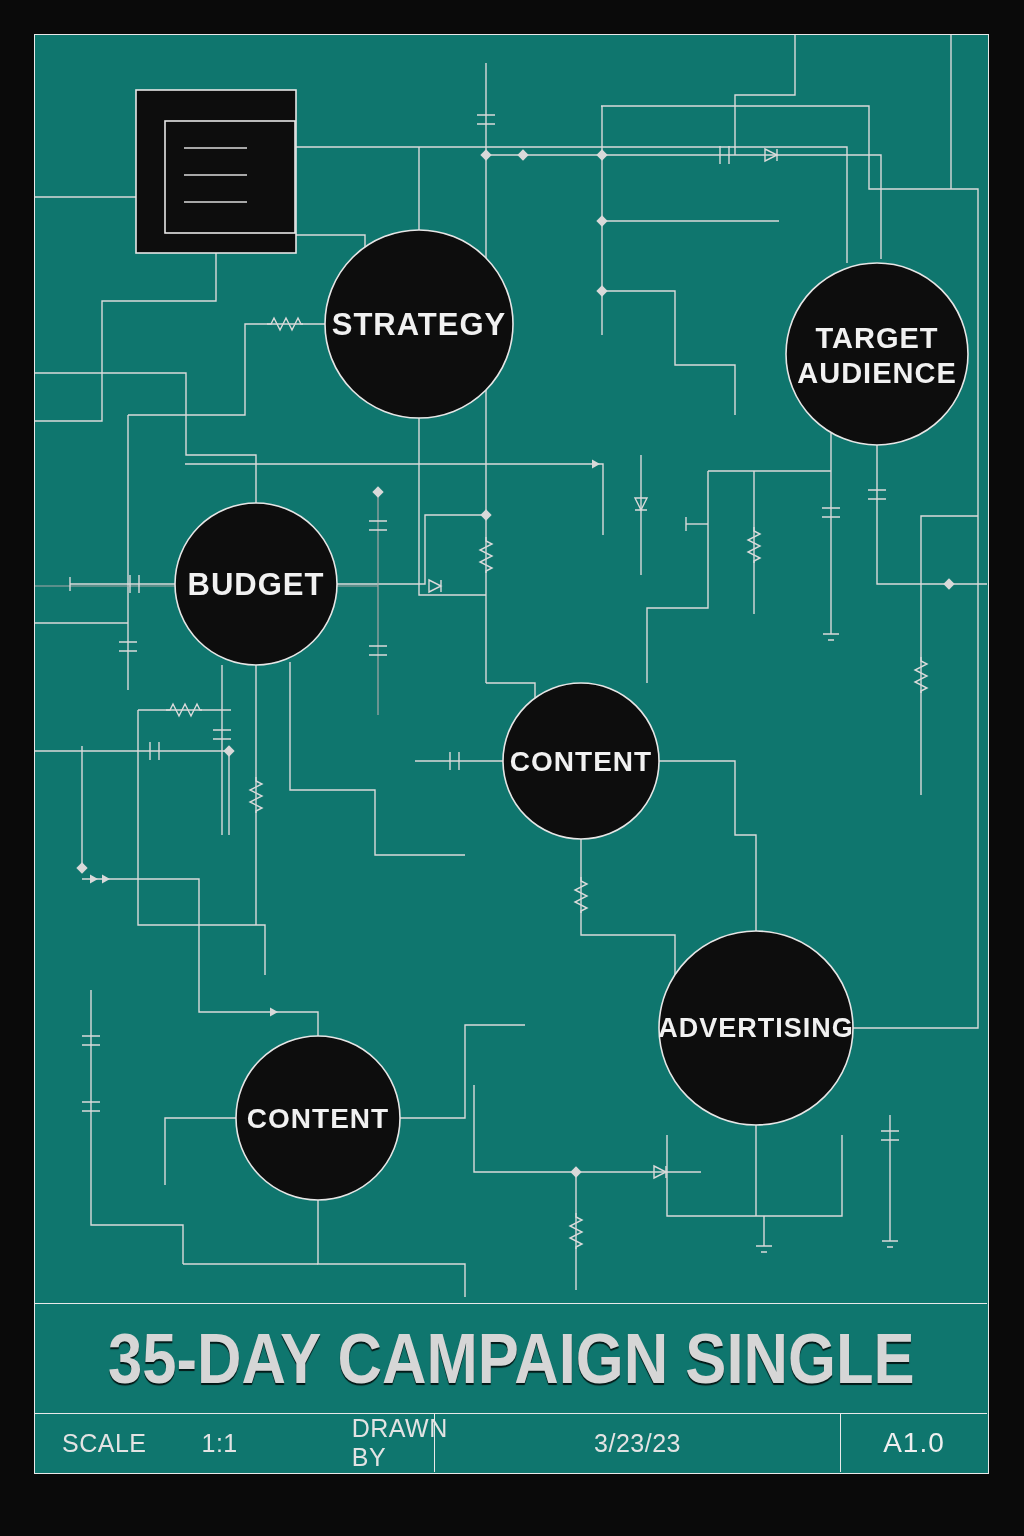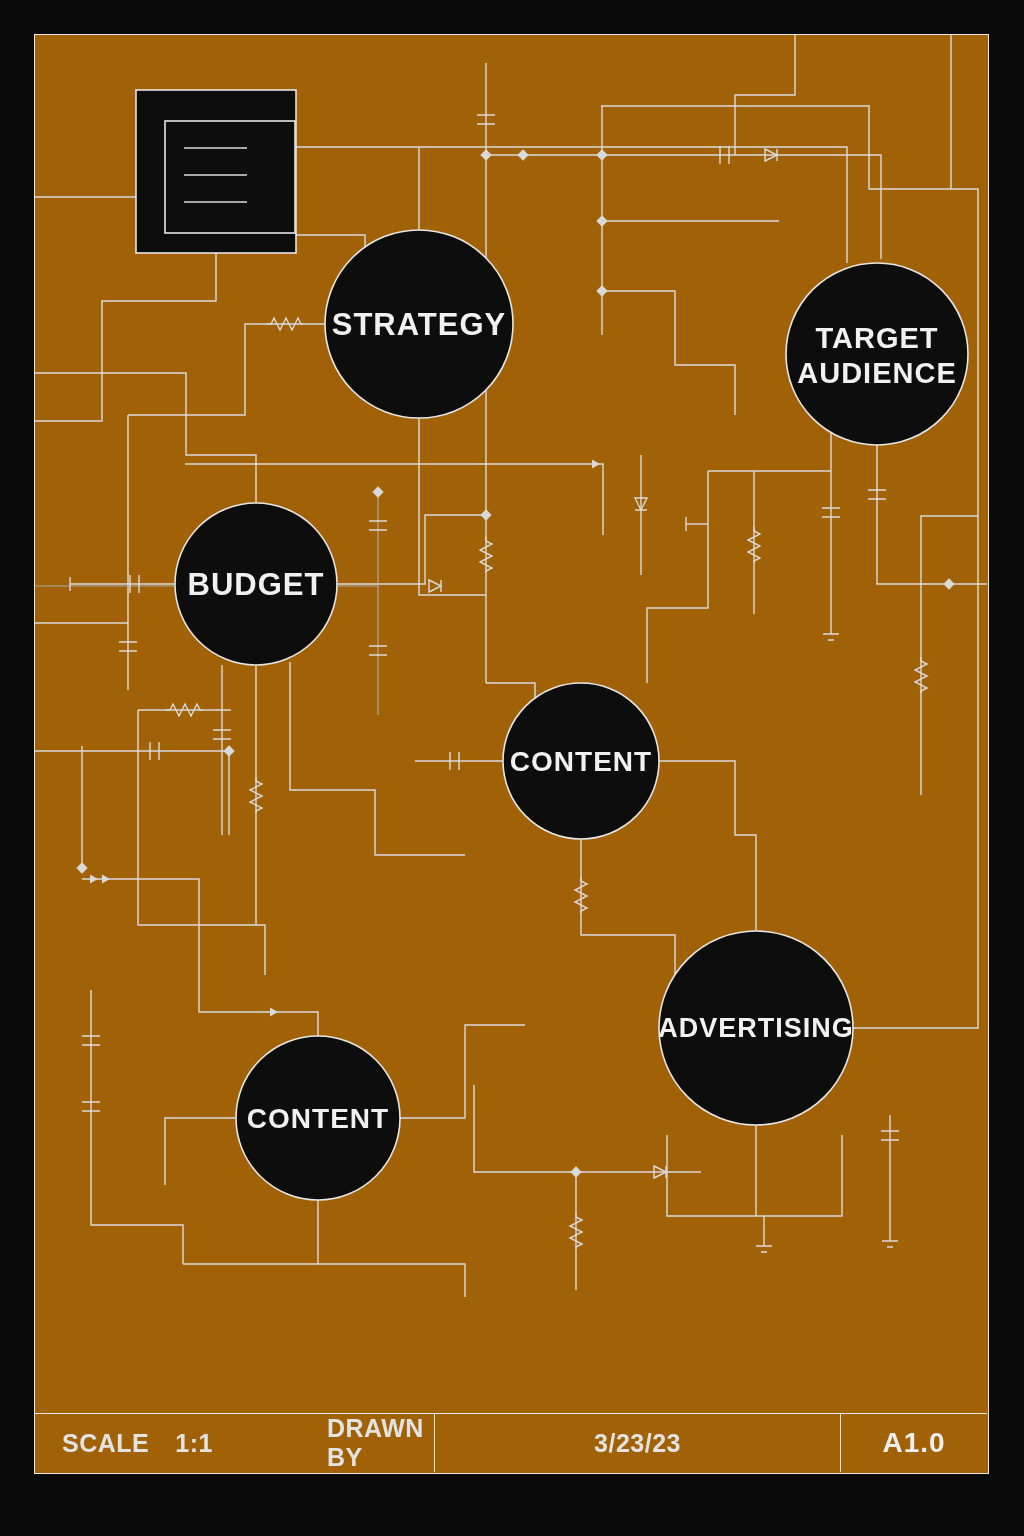--- a/index.html
+++ b/index.html
@@ -8,21 +8,21 @@
     background:#0a0a0a;
     position:relative;
     font-family:"Liberation Sans",sans-serif;
     overflow:hidden;
   }
   .frame{
     position:absolute;left:34px;top:34px;
     width:955px;height:1440px;
     box-sizing:border-box;
     border:1.5px solid #e9e9e9;
-    background:#a16207;
+    background:#0f766e;
   }
   .drawing{
     position:absolute;left:0;top:0;
     width:952px;height:1268px;
   }
   .drawing svg{display:block;}
   .title-row{
     position:absolute;left:0;top:1268px;
     width:952px;height:110px;
     box-sizing:border-box;
@@ -37,31 +37,30 @@
     letter-spacing:0px;
     text-shadow:0 2px 1px rgba(0,0,0,0.8);
   }
   .info-row{
     position:absolute;left:0;top:1378px;
     width:952px;height:59px;
     box-sizing:border-box;
     border-top:1.5px solid #e9e9e9;
     display:flex;
     color:#e3e3e3;
-    font-weight:bold;
   }
   .cell{
     box-sizing:border-box;
     display:flex;align-items:center;
     font-size:25px;letter-spacing:0.5px;
   }
   .cell-left{width:400px;border-right:1.5px solid #e9e9e9;padding-left:27px;}
   .cell-date{width:406px;border-right:1.5px solid #e9e9e9;justify-content:center;}
   .cell-sheet{flex:1;justify-content:center;font-size:28px;letter-spacing:1px;color:#efefef;}
-  .scale-value{margin-left:26px;}
+  .scale-value{margin-left:55px;}
   .drawn-by{margin-left:114px;}
 
   
   .tr{stroke:#dadada;stroke-width:1.4;fill:none;}
   .tr2{stroke:#a8a8a8;stroke-width:1.2;fill:none;}
   .glyph{stroke:#dadada;stroke-width:1.4;fill:none;}
   .fillg{fill:#d9d9d9;stroke:none;}
   .node-circle{fill:#0d0d0d;stroke:#e6e6e6;stroke-width:1.6;}
   .node-label{
     fill:#f1f1f1;font-family:"Liberation Sans",sans-serif;
@@ -252,20 +251,23 @@
         <text class="node-label" x="721" y="993" font-size="27">ADVERTISING</text>
       </g>
 
       <g>
         <circle class="node-circle" cx="283" cy="1083" r="82"></circle>
         <text class="node-label" x="283" y="1083" font-size="28">CONTENT</text>
       </g>
     </svg>
   </div>
 
+  <div class="title-row">
+    <span class="poster-title">35-DAY CAMPAIGN SINGLE</span>
+  </div>
 
   <div class="info-row">
     <div class="cell cell-left">
       <span>SCALE</span>
       <span class="scale-value">1:1</span>
       <span class="drawn-by">DRAWN BY</span>
     </div>
     <div class="cell cell-date">
       <span>3/23/23</span>
     </div>

